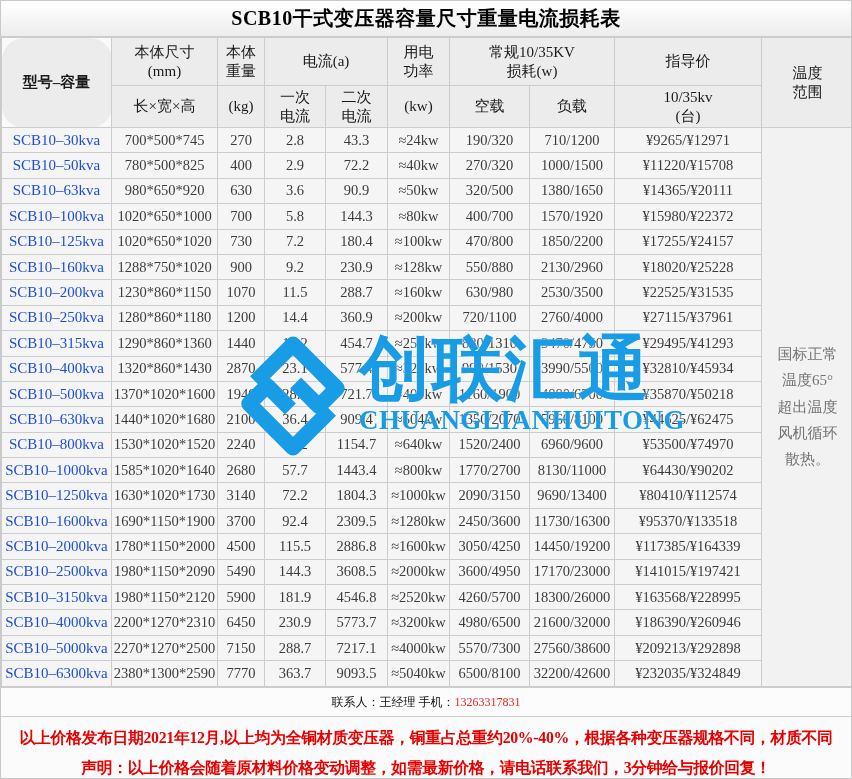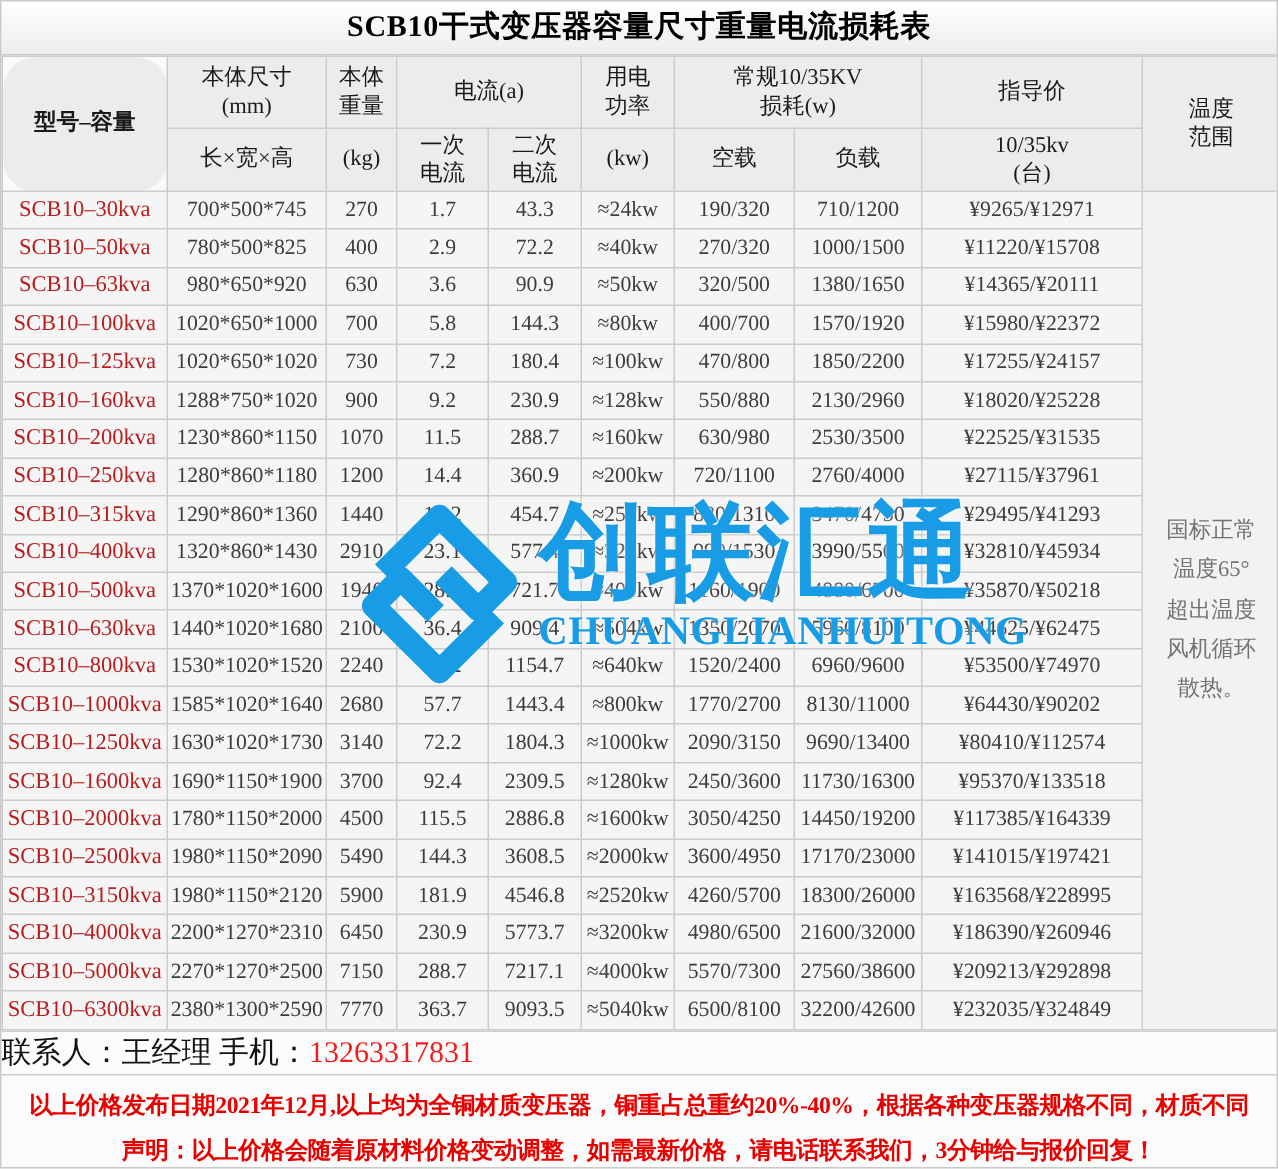--- a/index.html
+++ b/index.html
@@ -20,26 +20,26 @@
     font-size:14.5px;color:#3c3c3c;
   }
   thead th{
     background:#ececec;font-weight:normal;font-size:15px;color:#1a1a1a;
     white-space:pre-line;line-height:1.25;height:47px;
   }
   thead tr.h2 th{height:41px;}
   th.model-head{font-weight:bold;border-radius:22px;}
   tbody tr.body-row{height:25.4px;}
   tbody td{background:#f5f5f5;}
-  td.model-cell{color:#b91c1c;font-size:15px;}
+  td.model-cell{color:#1d4ed8;font-size:15px;}
   td.temp-cell{
     white-space:pre-line;line-height:1.75;font-size:15px;color:#737373;background:#f2f2f2;
   }
   .contact-bar{
-    height:28px;line-height:28px;text-align:left;font-size:20px;color:#111;
+    height:28px;line-height:28px;text-align:center;font-size:12px;color:#111;
     background:#fcfcfc;border-top:1px solid #ccc;
   }
   .contact-bar .phone{color:#f21d1d;}
   .notice{
     border-top:1px solid #ccc;background:#fbfbfb;color:#e60000;font-weight:bold;
     font-size:15.8px;text-align:center;padding:6px 4px 0 4px;line-height:1.9;
     white-space:pre-line;letter-spacing:-.3px;
   }
   .watermark{
     position:absolute;left:228px;top:331px;display:flex;align-items:flex-start;
@@ -103,21 +103,21 @@
         <th>负载</th>
         <th>10/35kv
 (台)</th>
       </tr>
     </thead>
     <tbody>
         <tr class="body-row">
           <td class="model-cell">SCB10–30kva</td>
           <td>700*500*745</td>
           <td>270</td>
-          <td>1.7</td>
+          <td>2.8</td>
           <td>43.3</td>
           <td>≈24kw</td>
           <td>190/320</td>
           <td>710/1200</td>
           <td>¥9265/¥12971</td>
           <td rowspan="22" class="temp-cell">国标正常
 温度65°
 超出温度
 风机循环
 散热。</td>
@@ -206,21 +206,21 @@
           <td>18.2</td>
           <td>454.7</td>
           <td>≈252kw</td>
           <td>880/1310</td>
           <td>3470/4750</td>
           <td>¥29495/¥41293</td>
         </tr>
         <tr class="body-row">
           <td class="model-cell">SCB10–400kva</td>
           <td>1320*860*1430</td>
-          <td>2910</td>
+          <td>2870</td>
           <td>23.1</td>
           <td>577.4</td>
           <td>≈320kw</td>
           <td>990/1530</td>
           <td>3990/5500</td>
           <td>¥32810/¥45934</td>
         </tr>
         <tr class="body-row">
           <td class="model-cell">SCB10–500kva</td>
           <td>1370*1020*1600</td>

